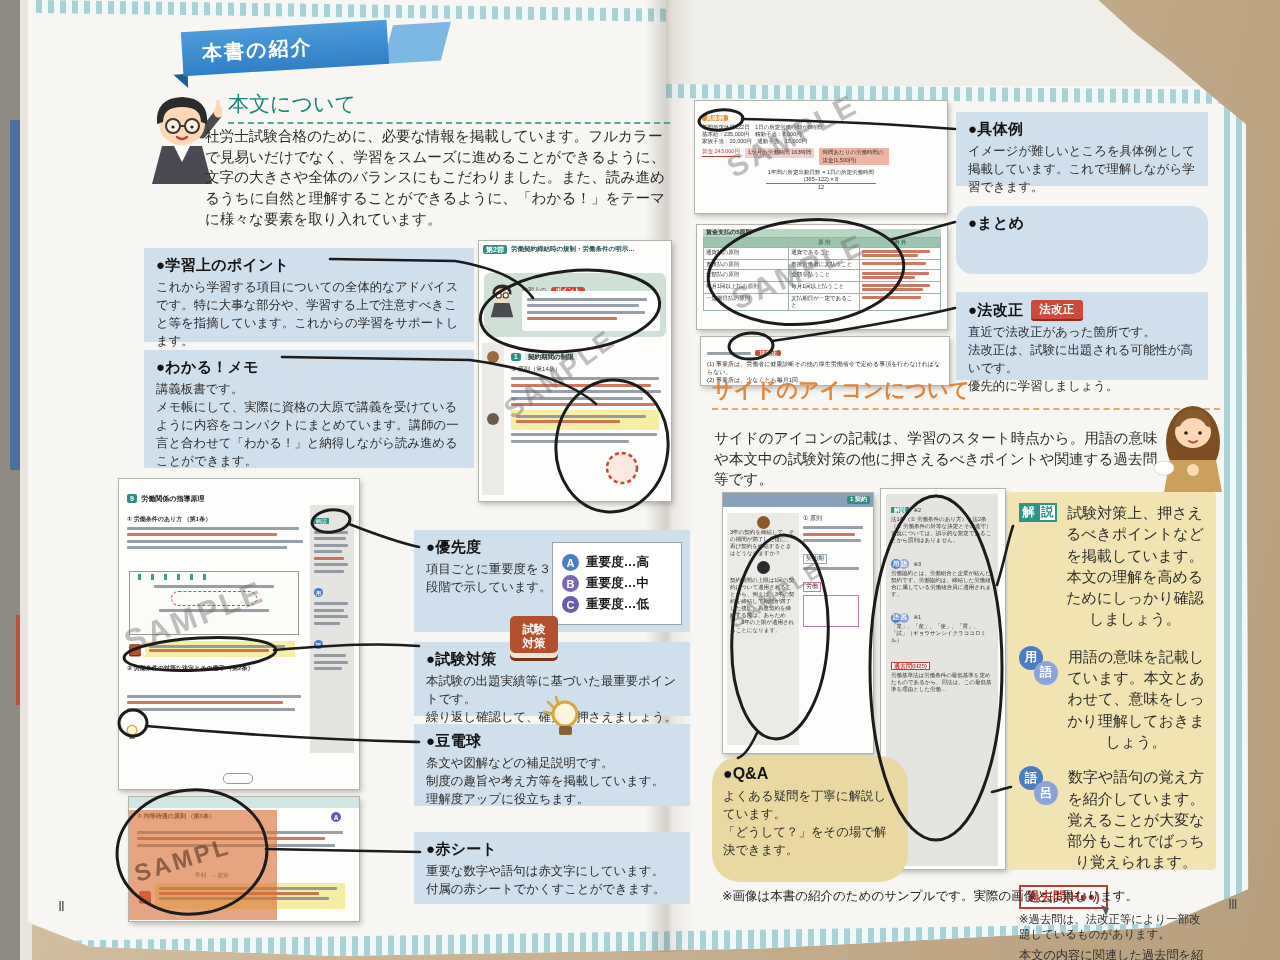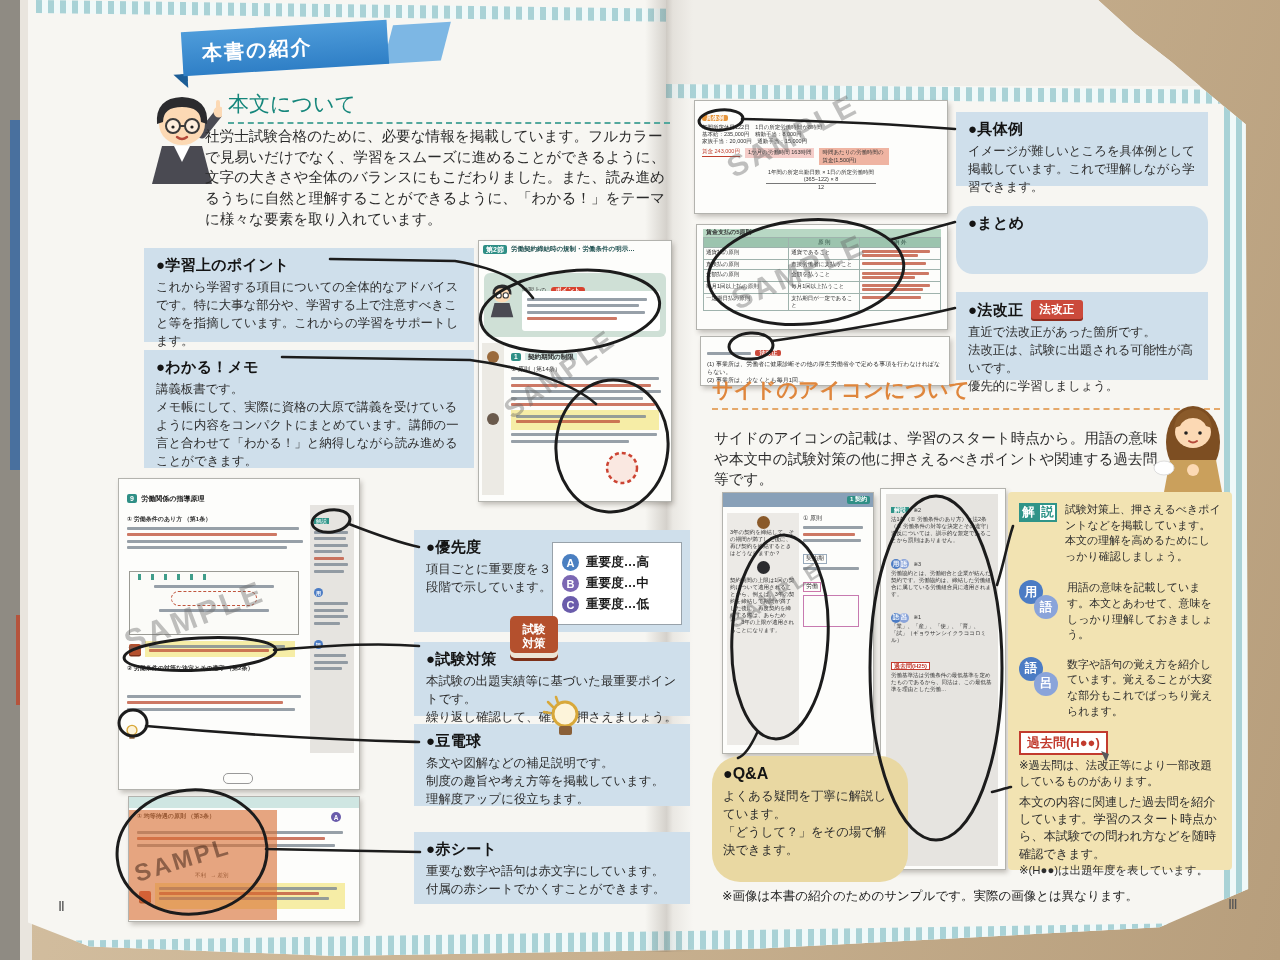--- a/index.html
+++ b/index.html
@@ -42,24 +42,24 @@
     box-shadow:0 2px 0 #8d2d20;vertical-align:2px;margin-left:8px;}
   .kakolabel{display:inline-block;border:2px solid #c23b2e;color:#c23b2e;background:#fff;font-weight:bold;font-size:13px;padding:1px 6px;position:relative;}
   .kakolabel:after{content:"";position:absolute;right:-9px;bottom:-7px;border:6px solid transparent;border-left-color:#5a5a5a;transform:rotate(-25deg);}
   .kz{display:inline-flex;width:19px;height:19px;align-items:center;justify-content:center;font-size:12.5px;font-weight:bold;}
   .kz1{background:#2f9488;color:#fff;}
   .kz2{background:#fff;color:#2f9488;border:2px solid #2f9488;box-sizing:border-box;}
   .dc{width:24px;height:24px;border-radius:50%;display:flex;align-items:center;justify-content:center;color:#fff;font-size:12.5px;font-weight:bold;}
   .dc1{background:#4c7cc4;}
   .dc2{background:#8aa4da;margin:-9px 0 0 15px;}
   
-  #tanbox{position:absolute;left:1008px;top:492px;width:224px;height:378px;background:#f2e3b2;border-radius:4px;padding:10px 11px;box-sizing:border-box;}
+  #tanbox{position:absolute;left:1008px;top:492px;width:208px;height:378px;background:#f2e3b2;border-radius:4px;padding:10px 11px;box-sizing:border-box;}
   .trow{display:flex;margin-bottom:11px;}
   .trow .lab{flex:none;margin-right:8px;}
-  .trow p{font-size:11px;color:#2e2e2e;line-height:1.42;}
+  .trow p{font-size:15px;color:#2e2e2e;line-height:1.42;text-align:center;}
   #qabox{position:absolute;left:712px;top:756px;width:196px;height:126px;background:#e9d8a2;padding:9px 11px;box-sizing:border-box;border-radius:28px;}
   #qabox h3{font-size:16px;color:#141414;margin-bottom:5px;}
   #qabox p{font-size:12.4px;color:#2d2d2d;line-height:1.45;white-space:pre-line;}
   
   .thumb{position:absolute;background:#fdfdfb;border:1px solid #b3b3ae;box-shadow:1.5px 2.5px 5px rgba(60,50,40,.30);box-sizing:border-box;}
   .wm{position:absolute;color:rgba(105,105,105,.42);font-weight:bold;letter-spacing:3px;pointer-events:none;}
   .t55{font-size:5.5px;line-height:1.3;color:#333;}
   .t6{font-size:6px;line-height:1.32;color:#333;}
   .t65{font-size:6.5px;line-height:1.3;color:#2a2a2a;}
   .t7{font-size:7px;line-height:1.3;color:#222;}

